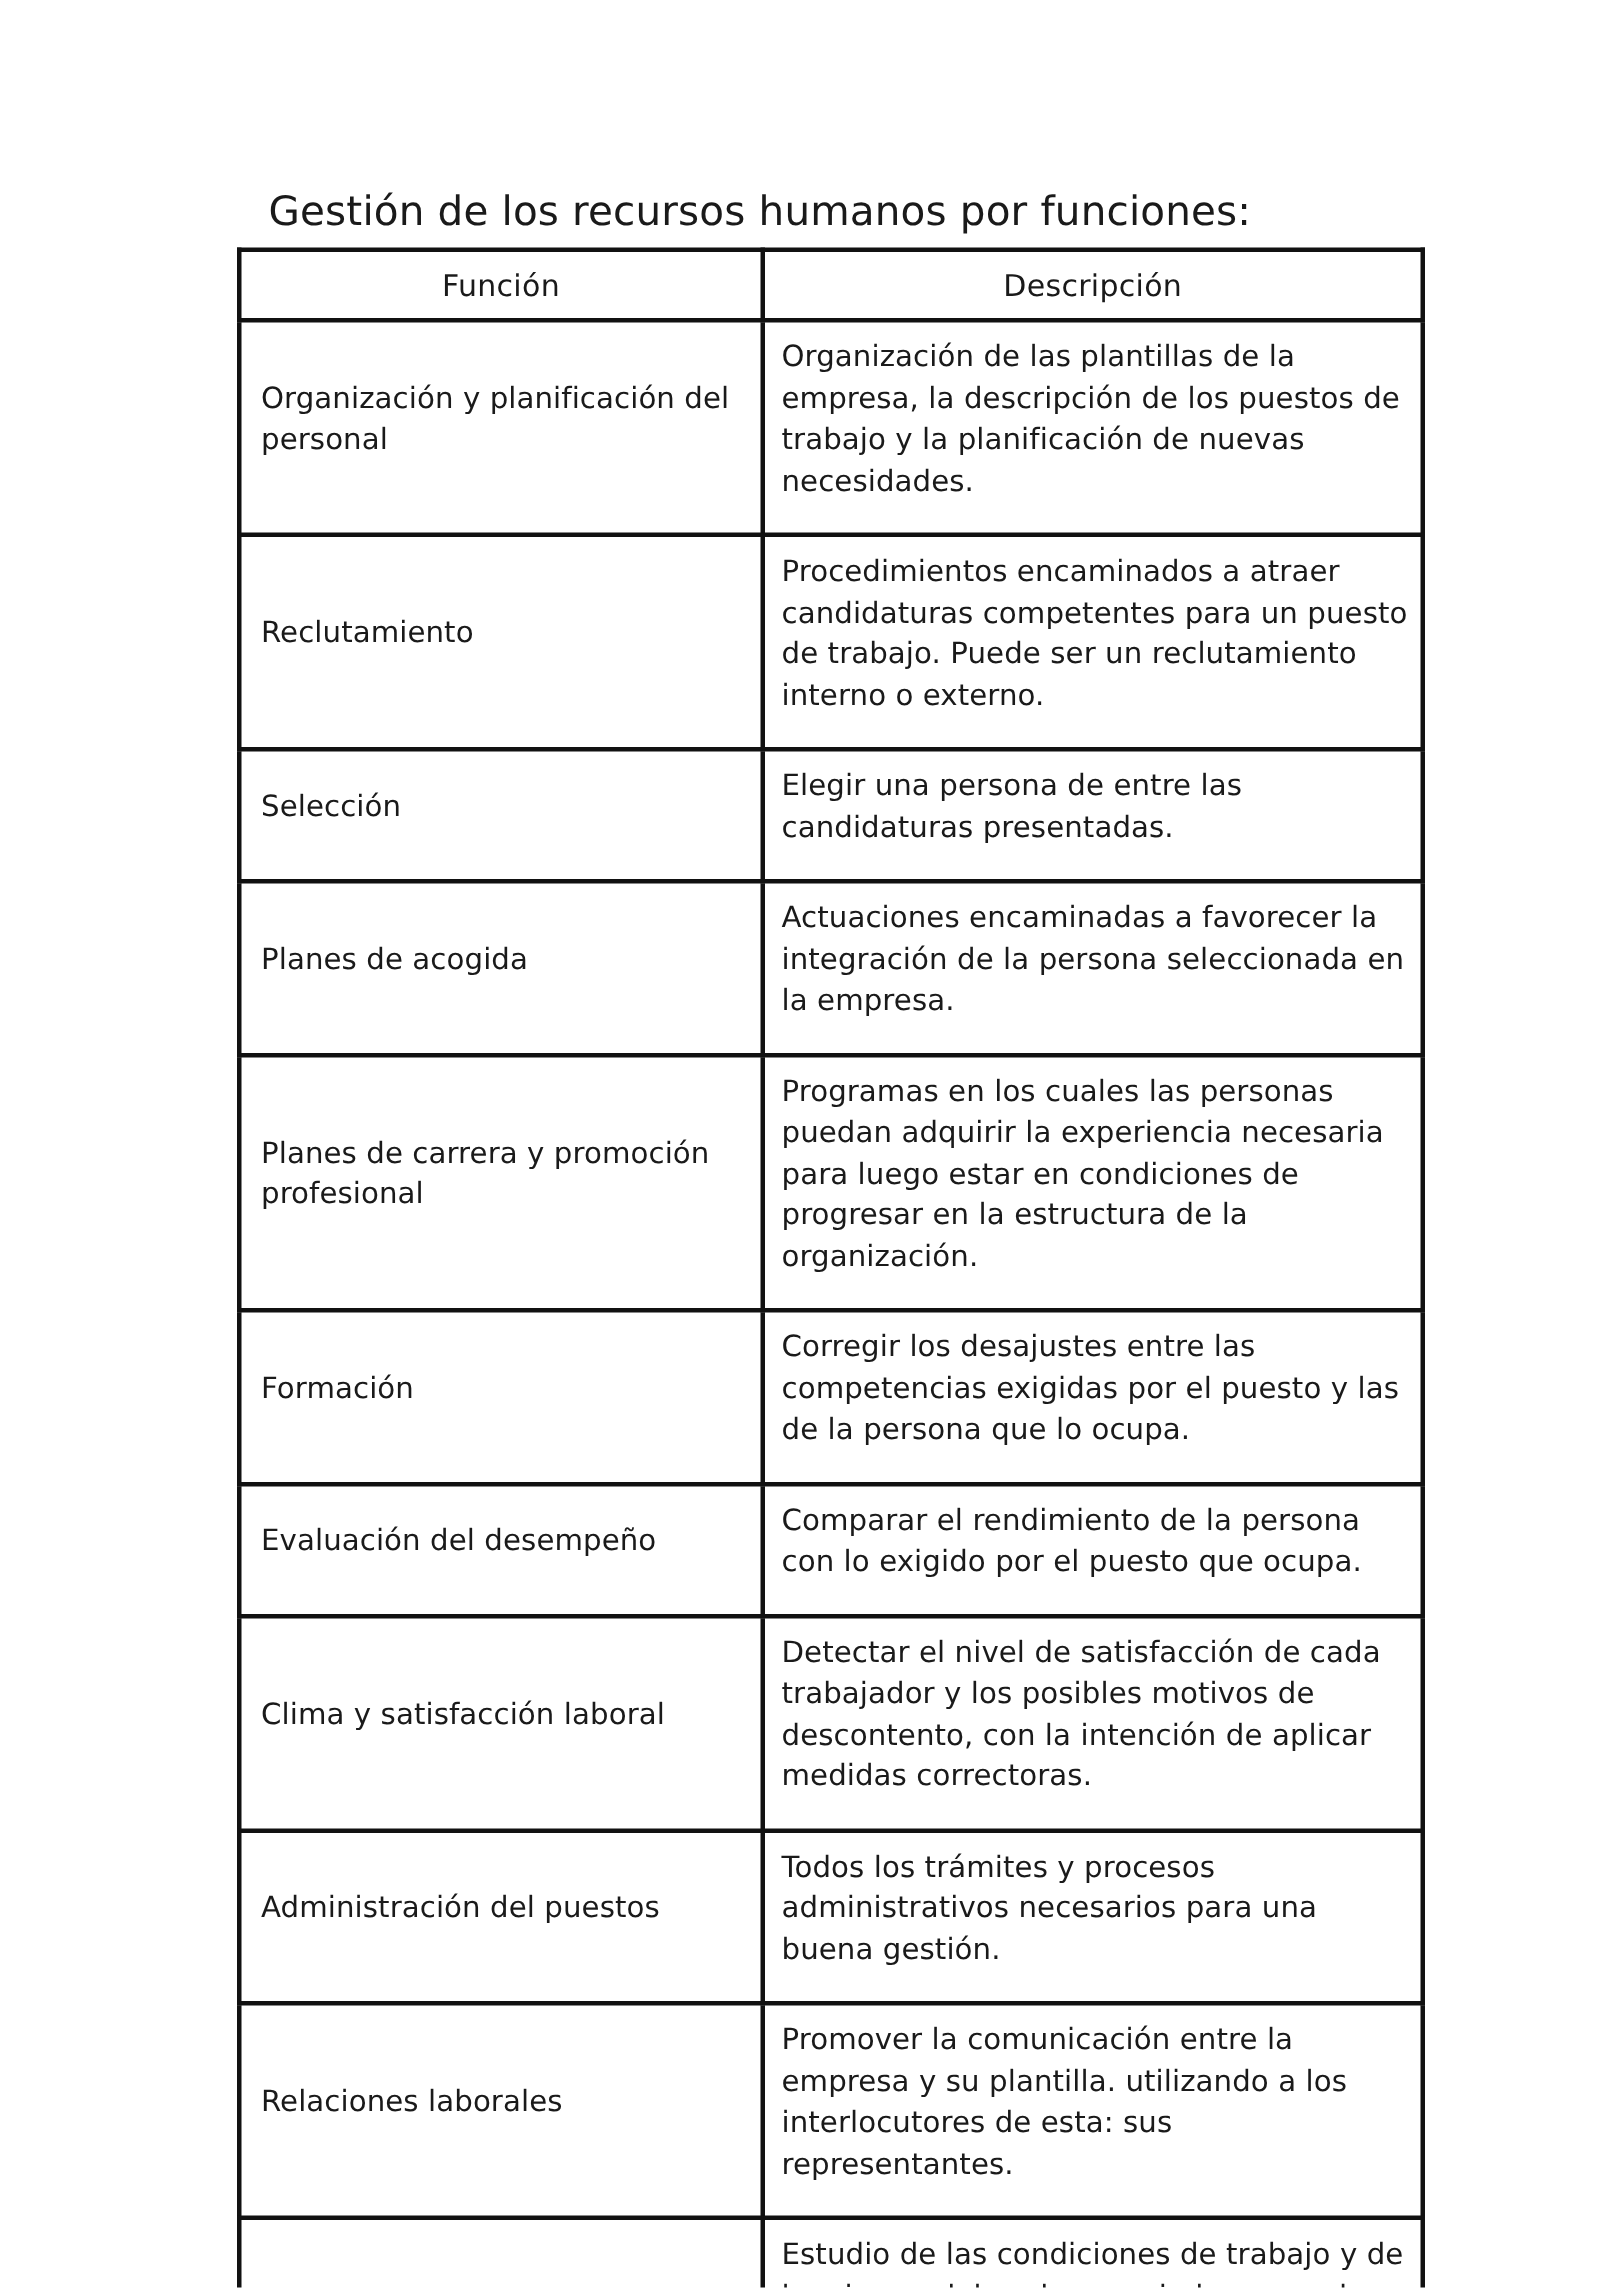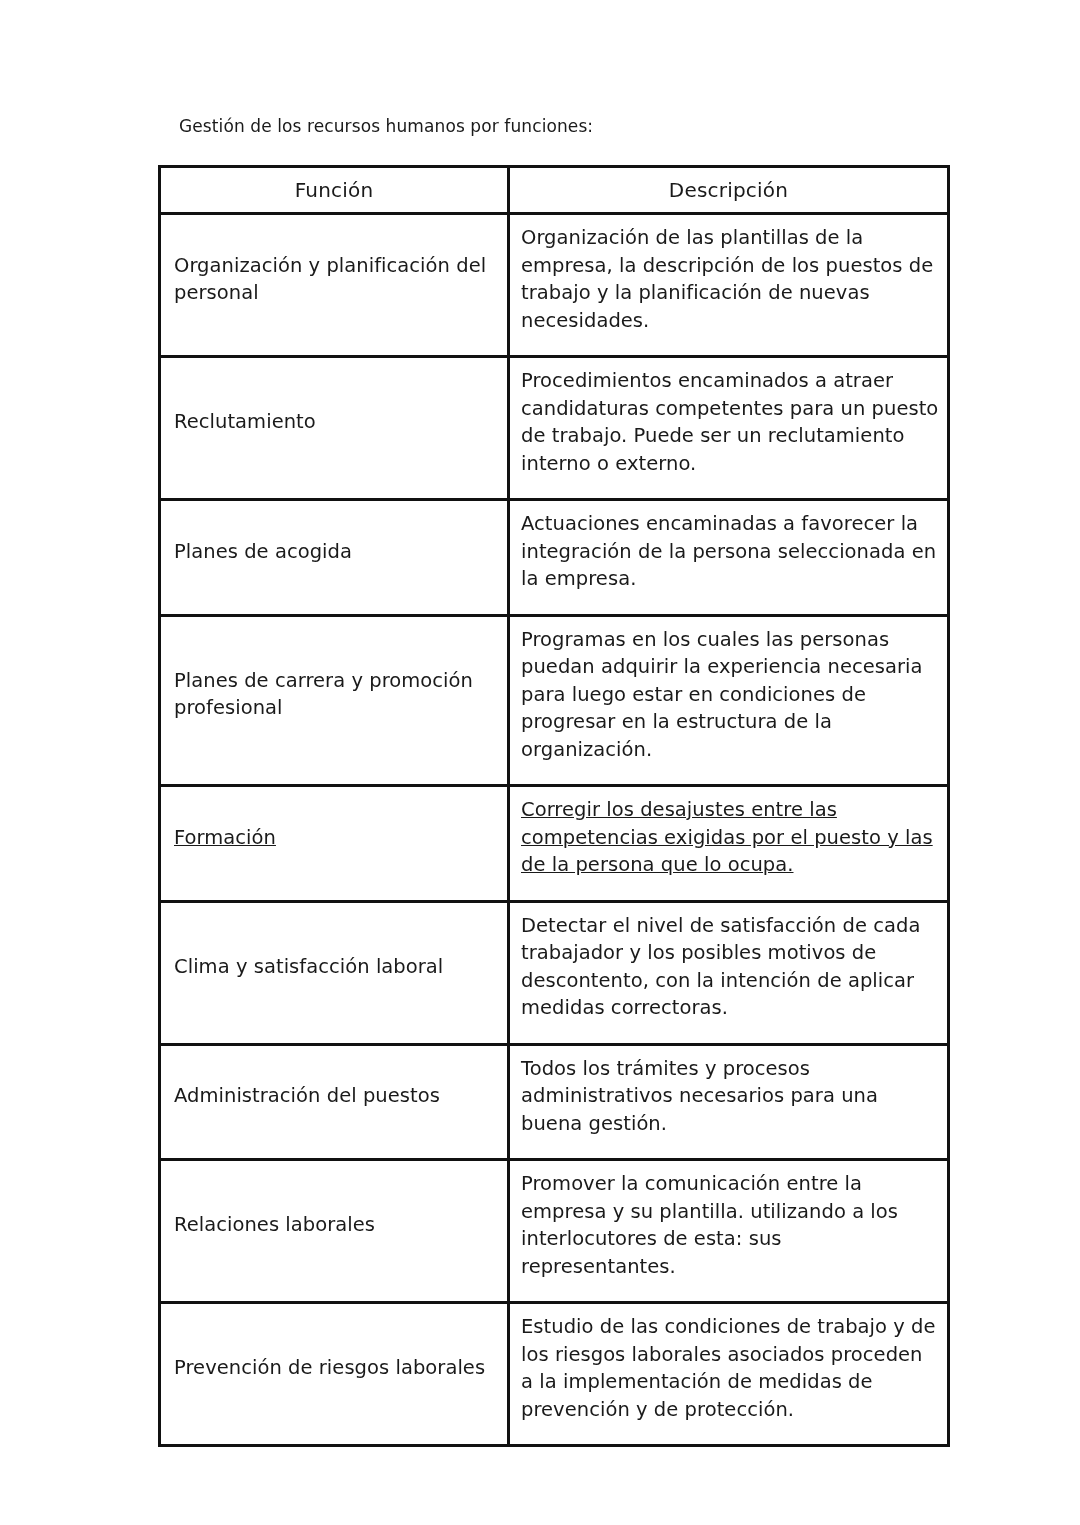--- a/index.html
+++ b/index.html
@@ -21,22 +21,22 @@
     left: 0;
     top: 0;
     width: 1080px;
     height: 1525px;
     background: #ffffff;
   }
 
   .doc-title {
     position: absolute;
     left: 179px;
-    top: 112px;
-    font-size: 17px;
+    top: 128px;
+    font-size: 27px;
     line-height: 28px;
     letter-spacing: 0.1px;
     color: #1a1a1a;
     white-space: nowrap;
   }
 
   .hr-table {
     position: absolute;
     left: 158px;
     top: 165px;
@@ -83,21 +83,21 @@
     padding-left: 11px;
     padding-right: 8px;
   }
 
   
   tr[data-rowheight="100"] td { height: 100px; }
   tr[data-rowheight="108"] td { height: 108px; }
   tr[data-rowheight="66"]  td { height: 66px; }
   tr[data-rowheight="82"]  td { height: 82px; }
   tr[data-rowheight="125"] td { height: 125px; margin-top: 19px; }
-  tr[data-rowheight="86"]  td { height: 86px; text-decoration: underline; }
+  tr[data-rowheight="86"]  td { height: 86px; }
   tr[data-rowheight="64"]  td { height: 64px; }
   tr[data-rowheight="102"] td { height: 102px; }
   tr[data-rowheight="87"]  td { height: 87px; margin-left: 21px; }
   tr[data-rowheight="131"] td { height: 131px; }
   tr[data-rowheight="106"] td { height: 106px; }
 </style>
 </head>
 <body>
 
 <div class="page">
@@ -128,20 +128,28 @@
 
       <tr data-rowheight="108">
         <td class="cell-func">
           <div class="cell-inner">Reclutamiento</div>
         </td>
         <td class="cell-desc">
           <div class="cell-inner">Procedimientos encaminados a atraer candidaturas competentes para un puesto de trabajo. Puede ser un reclutamiento interno o externo.</div>
         </td>
       </tr>
 
+      <tr data-rowheight="66">
+        <td class="cell-func">
+          <div class="cell-inner">Selección</div>
+        </td>
+        <td class="cell-desc">
+          <div class="cell-inner">Elegir una persona de entre las candidaturas presentadas.</div>
+        </td>
+      </tr>
 
       <tr data-rowheight="82">
         <td class="cell-func">
           <div class="cell-inner">Planes de acogida</div>
         </td>
         <td class="cell-desc">
           <div class="cell-inner">Actuaciones encaminadas a favorecer la integración de la persona seleccionada en la empresa.</div>
         </td>
       </tr>
 
@@ -156,20 +164,28 @@
 
       <tr data-rowheight="86">
         <td class="cell-func">
           <div class="cell-inner">Formación</div>
         </td>
         <td class="cell-desc">
           <div class="cell-inner">Corregir los desajustes entre las competencias exigidas por el puesto y las de la persona que lo ocupa.</div>
         </td>
       </tr>
 
+      <tr data-rowheight="64">
+        <td class="cell-func">
+          <div class="cell-inner">Evaluación del desempeño</div>
+        </td>
+        <td class="cell-desc">
+          <div class="cell-inner">Comparar el rendimiento de la persona con lo exigido por el puesto que ocupa.</div>
+        </td>
+      </tr>
 
       <tr data-rowheight="102">
         <td class="cell-func">
           <div class="cell-inner">Clima y satisfacción laboral</div>
         </td>
         <td class="cell-desc">
           <div class="cell-inner">Detectar el nivel de satisfacción de cada trabajador y los posibles motivos de descontento, con la intención de aplicar medidas correctoras.</div>
         </td>
       </tr>
 

